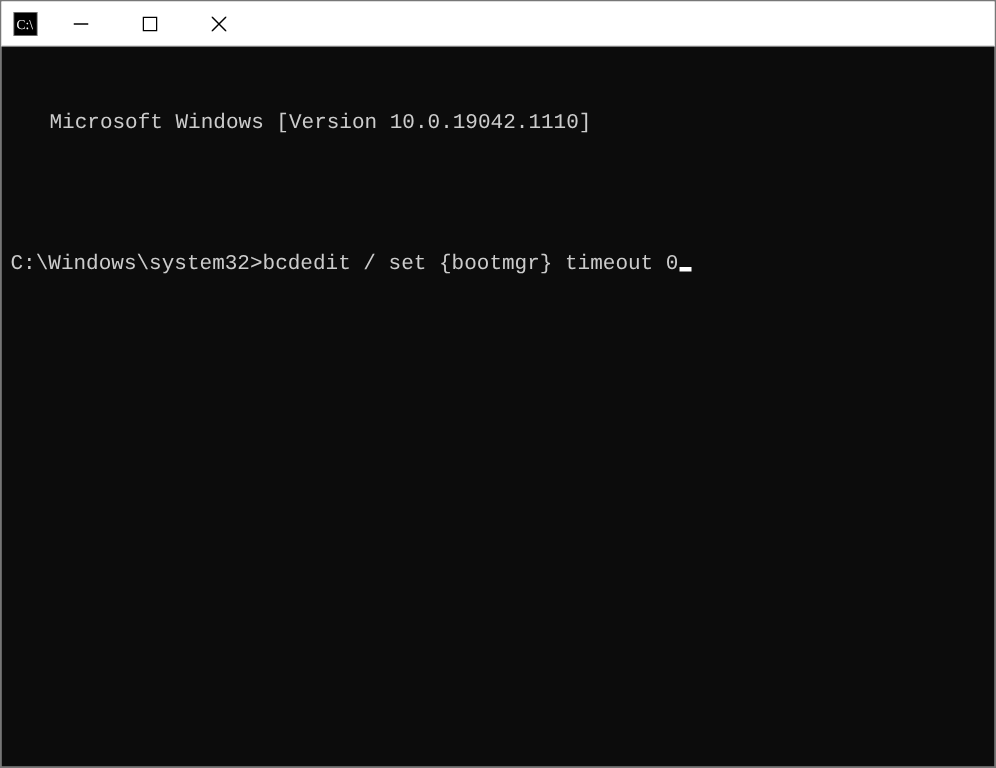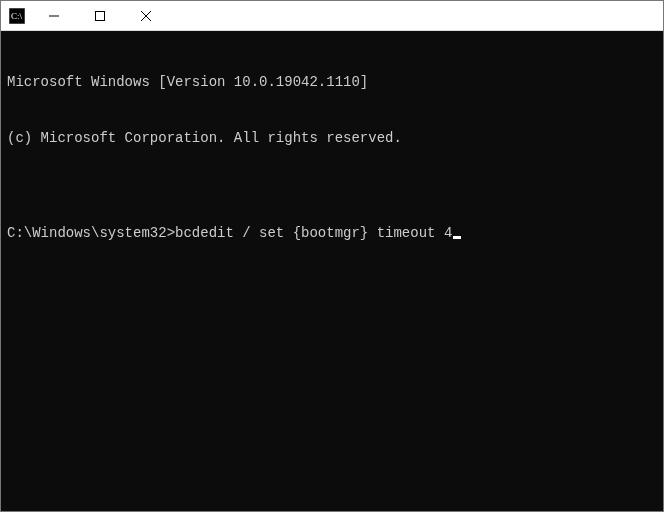--- a/index.html
+++ b/index.html
@@ -71,20 +71,21 @@
       color: #cccccc;
       font-family: Consolas, "Courier New", monospace;
       font-size: 14px;
       line-height: 1.35;
       padding: 4px 6px;
       white-space: pre-wrap;
       overflow: hidden;
     }
     .term-line {
       display: block;
+      margin-left: 26px;
     }
     .prompt-line {
       display: block;
     }
     .cursor {
       display: inline-block;
       width: 8px;
       height: 3px;
       background: #ffffff;
       vertical-align: baseline;
@@ -118,17 +119,16 @@
       <button class="win-btn close">
         <svg viewBox="0 0 10 10">
           <line x1="0" y1="0" x2="10" y2="10" stroke="#000" stroke-width="1"></line>
           <line x1="10" y1="0" x2="0" y2="10" stroke="#000" stroke-width="1"></line>
         </svg>
       </button>
     </div>
   </div>
   <div class="terminal">
     <span class="term-line">Microsoft Windows [Version 10.0.19042.1110]</span>
-    <span class="term-line">(c) Microsoft Corporation. All rights reserved.</span>
     <span class="term-line"></span>
-    <span class="prompt-line"><span>C:\Windows\system32&gt;</span><span>bcdedit / set {bootmgr} timeout 4</span><span class="cursor"></span></span>
+    <span class="prompt-line"><span>C:\Windows\system32&gt;</span><span>bcdedit / set {bootmgr} timeout 0</span><span class="cursor"></span></span>
   </div>
 </div>
 
 </body></html>

